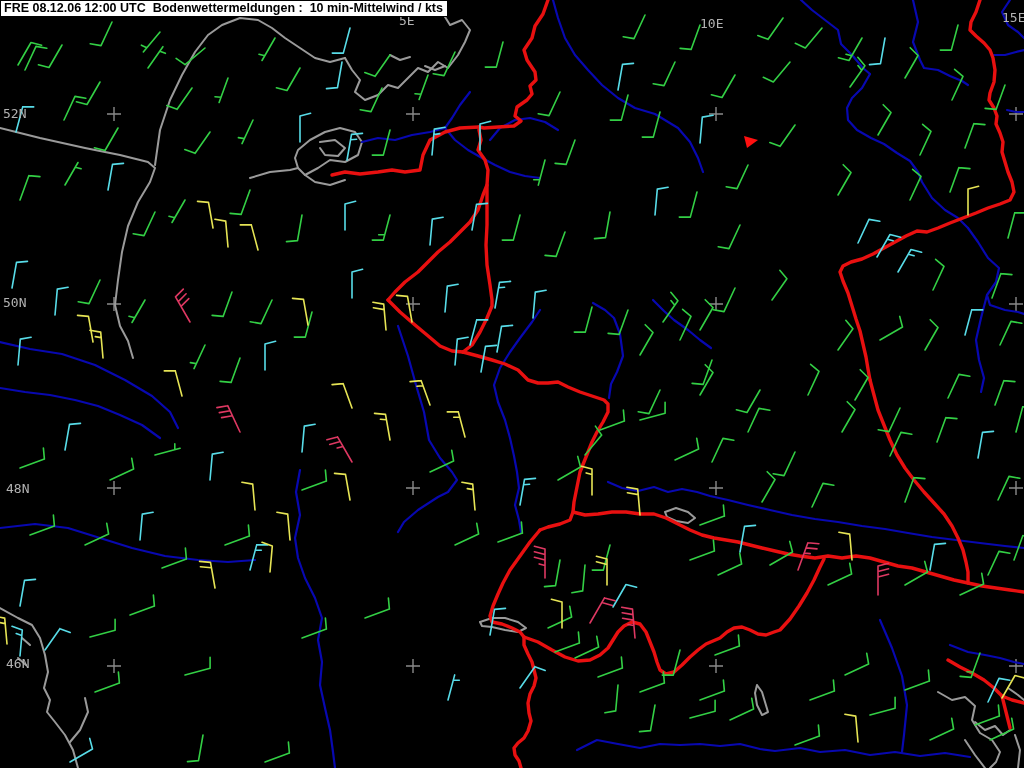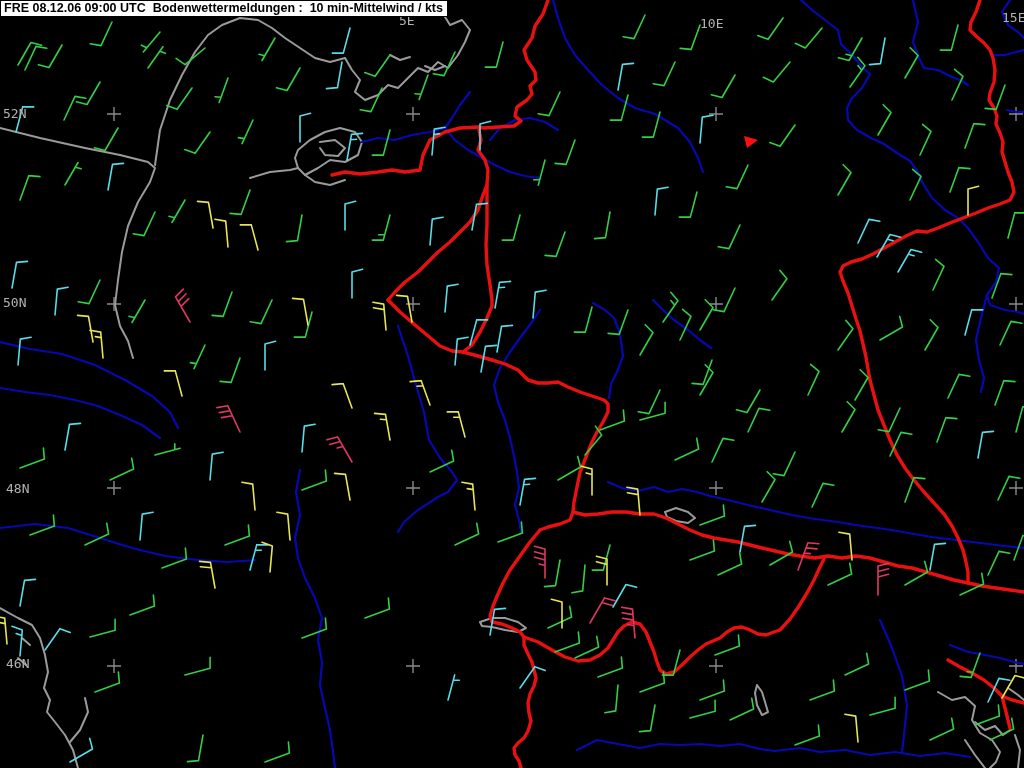--- a/index.html
+++ b/index.html
@@ -340,14 +340,14 @@
       <path d="M1002.0 698.0L1015.0 675.5M1015.0 675.5l10.6 2.8" stroke="#e6e455" stroke-width="1.6" fill="none" stroke-linecap="round"></path>
       <polygon points="744,136 758,140 747,148" fill="#ff1010"></polygon>
       <text x="3" y="118" fill="#b2b2b2" font-size="13px" font-family="&quot;DejaVu Sans Mono&quot;, monospace">52N</text>
       <text x="3" y="307" fill="#b2b2b2" font-size="13px" font-family="&quot;DejaVu Sans Mono&quot;, monospace">50N</text>
       <text x="6" y="493" fill="#b2b2b2" font-size="13px" font-family="&quot;DejaVu Sans Mono&quot;, monospace">48N</text>
       <text x="6" y="668" fill="#b2b2b2" font-size="13px" font-family="&quot;DejaVu Sans Mono&quot;, monospace">46N</text>
       <text x="399" y="25" fill="#b2b2b2" font-size="13px" font-family="&quot;DejaVu Sans Mono&quot;, monospace">5E</text>
       <text x="700" y="28" fill="#b2b2b2" font-size="13px" font-family="&quot;DejaVu Sans Mono&quot;, monospace">10E</text>
       <text x="1002" y="22" fill="#b2b2b2" font-size="13px" font-family="&quot;DejaVu Sans Mono&quot;, monospace">15E</text>
     </svg>
-  <div id="title-bar">FRE 08.12.06 09:00 UTC  Bodenwettermeldungen :  10 min-Mittelwind / kts</div>
+  <div id="title-bar">FRE 08.12.06 12:00 UTC  Bodenwettermeldungen :  10 min-Mittelwind / kts</div>
 </div>
 
 </body></html>

